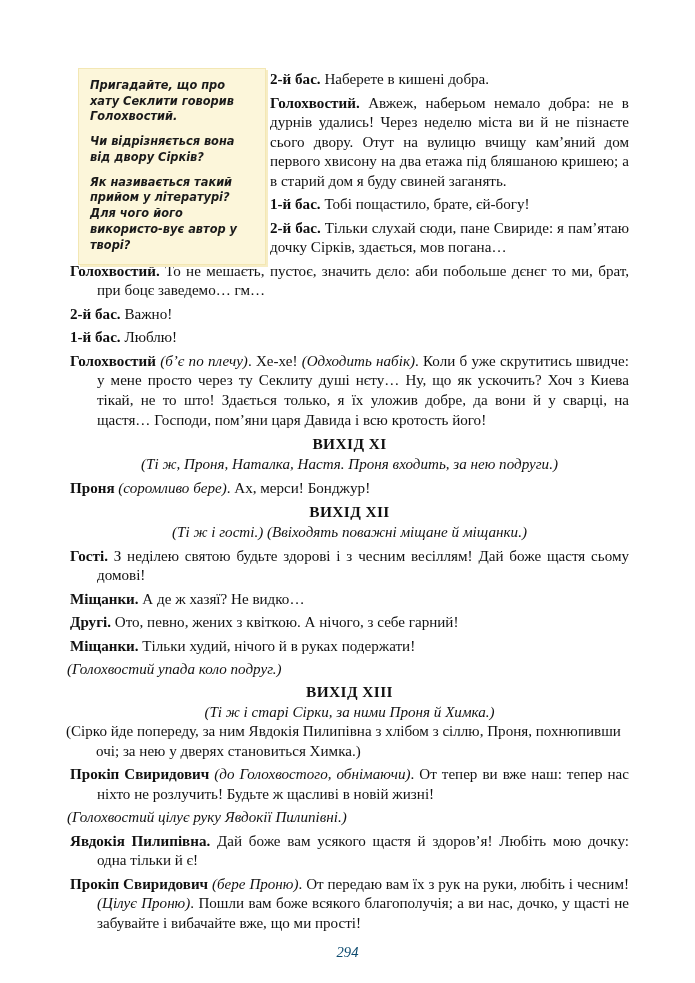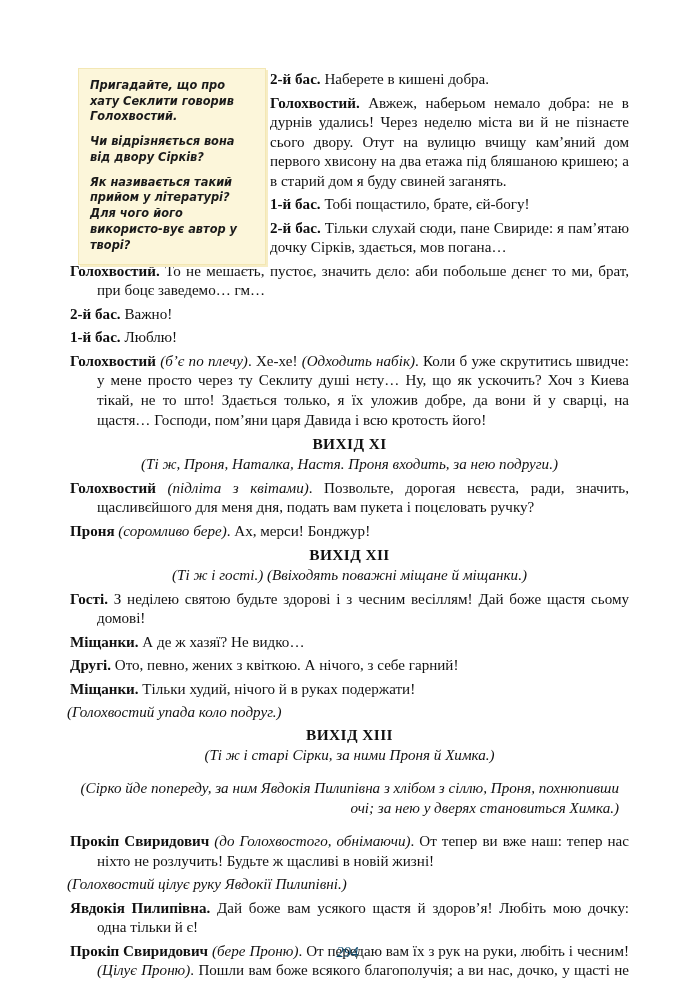--- a/index.html
+++ b/index.html
@@ -84,23 +84,22 @@
     font-weight: bold;
     font-size: 15.4px;
     letter-spacing: 0.4px;
   }
   .stage-center {
     margin: 0;
     text-align: center;
     font-style: italic;
   }
   .stage-center-2 {
-    margin: 14px;
-    text-align: right;
-    font-style: italic;
+    margin: 0;
+    text-align: left;
     padding-left: 30px;
     text-indent: -30px;
   }
   .stage-left {
     margin: 1px;
     font-style: italic;
   }
 
   
   .page-num {
@@ -141,21 +140,20 @@
 
     <p class="speech"><span class="spk">2-й бас.</span><span> Важно!</span></p>
 
     <p class="speech"><span class="spk">1-й бас.</span><span> Люблю!</span></p>
 
     <p class="speech"><span class="spk">Голохвостий</span><span class="stage"> (б’є по плечу)</span><span>. Хе-хе! </span><span class="stage">(Одходить набік)</span><span>. Коли б уже скрутитись швидче: у мене просто через ту Секлиту душі нєту… Ну, що як ускочить? Хоч з Киева тікай, не то што! Здається только, я їх уложив добре, да вони й у сварці, на щастя… Господи, пом’яни царя Давида і всю кротость його!</span></p>
 
     <p class="scene-head">ВИХІД XI</p>
     <p class="stage-center">(Ті ж, Проня, Наталка, Настя. Проня входить, за нею подруги.)</p>
 
-    <p class="speech"><span class="spk">Голохвостий</span><span class="stage"> (підліта з квітами)</span><span>. Позвольте, дорогая нєвєста, ради, значить, щасливєйшого для меня дня, подать вам пукета і поцєловать ручку?</span></p>
 
     <p class="speech"><span class="spk">Проня</span><span class="stage"> (соромливо бере)</span><span>. Ах, мерси! Бонджур!</span></p>
 
     <p class="scene-head">ВИХІД XII</p>
     <p class="stage-center">(Ті ж і гості.) (Ввіходять поважні міщане й міщанки.)</p>
 
     <p class="speech"><span class="spk">Гості.</span><span> З неділею святою будьте здорові і з чесним весіллям! Дай боже щастя сьому домові!</span></p>
 
     <p class="speech"><span class="spk">Міщанки.</span><span> А де ж хазяї? Не видко…</span></p>
 

